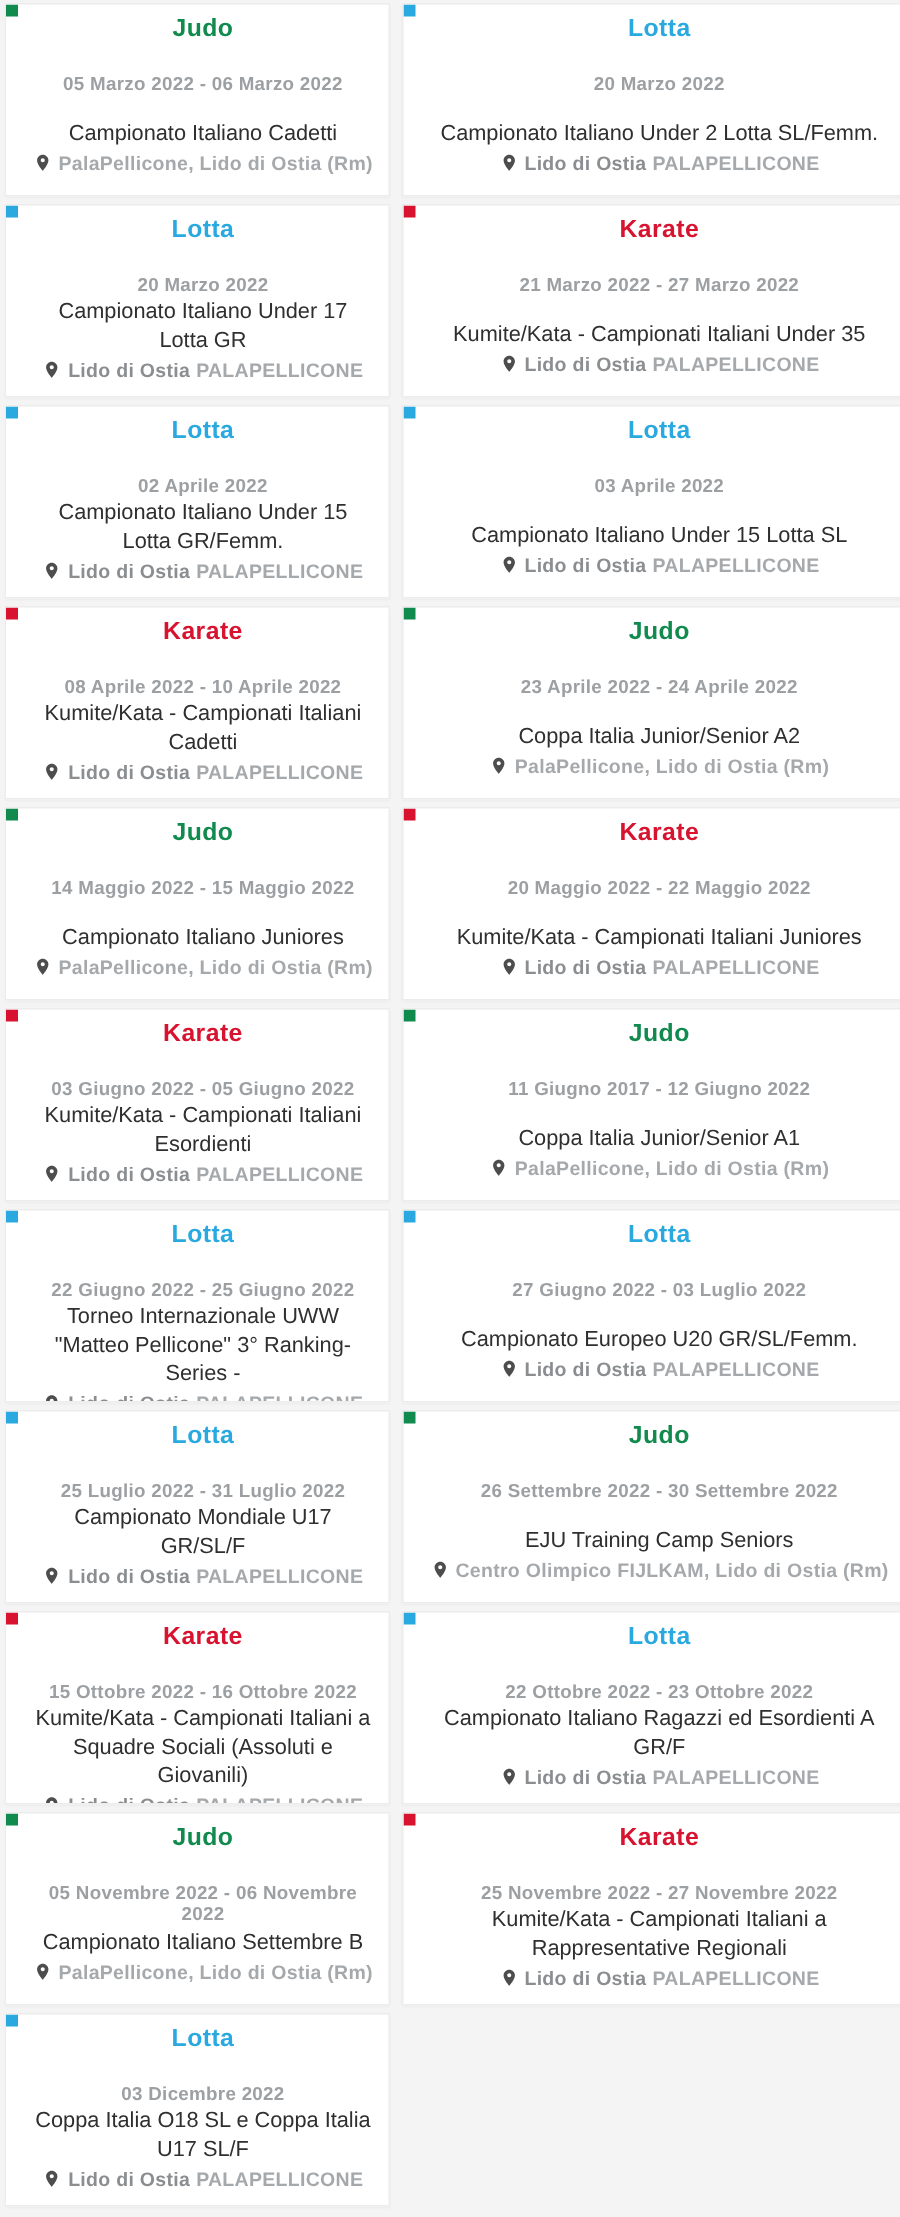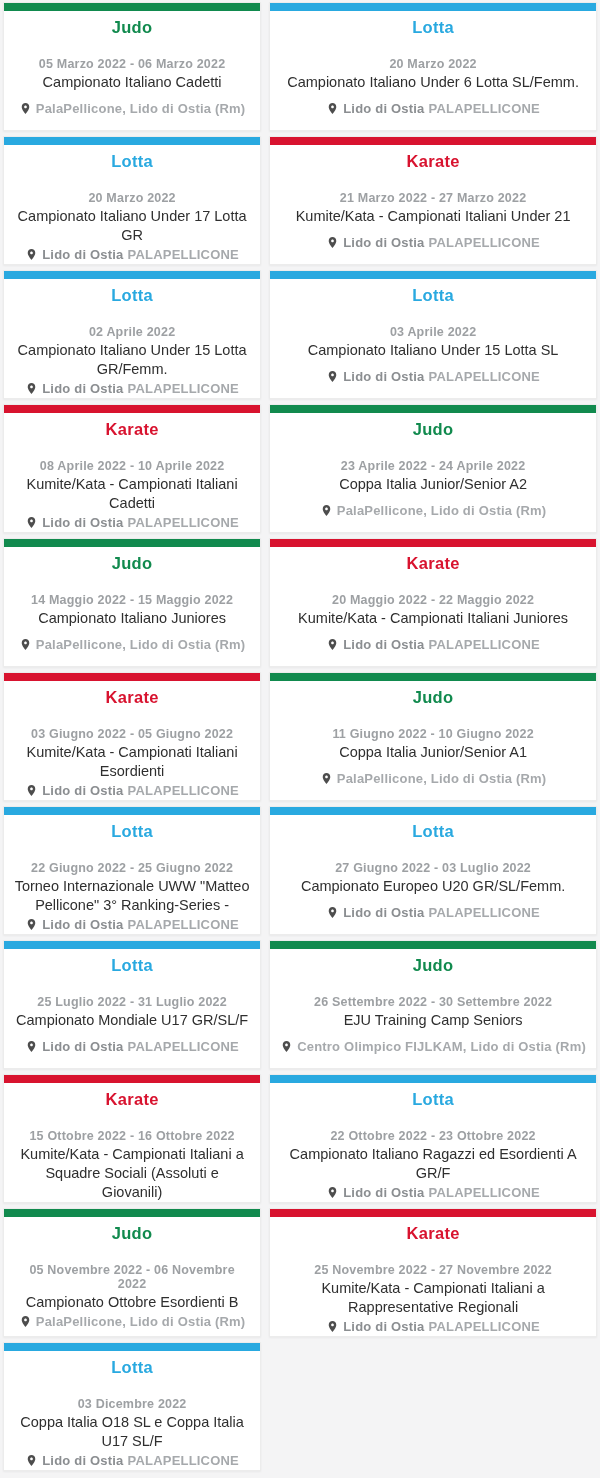--- a/index.html
+++ b/index.html
@@ -19,21 +19,21 @@
     display: flex;
     flex-direction: column;
     gap: 5px;
   }
   .card {
     background: #ffffff;
     height: 129px;
     border: 1px solid #ececec;
     box-shadow: 0 1px 2px rgba(0,0,0,0.05);
     display: flex;
-    flex-direction: column;
+    flex-direction: row;
     text-align: center;
     overflow: hidden;
     cursor: pointer;
   }
   .bar {
     height: 8px;
     width: 100%;
     flex: 0 0 8px;
   }
   .card-body {
@@ -51,21 +51,21 @@
   .date {
     font-size: 12.5px;
     font-weight: 600;
     color: #9da0a3;
     margin-top: 20px;
     letter-spacing: 0.2px;
   }
   .title-wrap {
     flex: 1;
     display: flex;
-    align-items: flex-start;
+    align-items: flex-end;
     justify-content: center;
     padding: 2px 0;
   }
   .title {
     font-size: 14.5px;
     font-weight: 400;
     color: #2f2f2f;
     line-height: 1.3;
   }
   .location {
@@ -267,21 +267,21 @@
       </div>
     </div>
   </article>
 
   <article class="card">
     <div class="bar" style="background: rgb(17, 138, 78);"></div>
     <div class="card-body">
       <h3 class="sport" style="color: rgb(17, 138, 78);">Judo</h3>
       <div class="date">05 Novembre 2022 - 06 Novembre 2022</div>
       <div class="title-wrap">
-        <h2 class="title">Campionato Ottobre Esordienti B</h2>
+        <h2 class="title">Campionato Italiano Settembre B</h2>
       </div>
       <div class="location">
         <span class="pin">
           <svg viewBox="0 0 24 24" aria-hidden="true">
                 <path d="M12 2C8.13 2 5 5.13 5 9c0 5.25 7 13 7 13s7-7.75 7-13c0-3.87-3.13-7-7-7zm0 9.5c-1.38 0-2.5-1.12-2.5-2.5s1.12-2.5 2.5-2.5 2.5 1.12 2.5 2.5-1.12 2.5-2.5 2.5z"></path>
               </svg>
         </span>
 
         <span class="loc-sub">PalaPellicone, Lido di Ostia (Rm)</span>
       </div>
@@ -308,41 +308,41 @@
     </div>
   </article>
 </div>
   <div class="col" id="col-1">
   <article class="card">
     <div class="bar" style="background: rgb(41, 169, 224);"></div>
     <div class="card-body">
       <h3 class="sport" style="color: rgb(41, 169, 224);">Lotta</h3>
       <div class="date">20 Marzo 2022</div>
       <div class="title-wrap">
-        <h2 class="title">Campionato Italiano Under 6 Lotta SL/Femm.</h2>
+        <h2 class="title">Campionato Italiano Under 2 Lotta SL/Femm.</h2>
       </div>
       <div class="location">
         <span class="pin">
           <svg viewBox="0 0 24 24" aria-hidden="true">
                 <path d="M12 2C8.13 2 5 5.13 5 9c0 5.25 7 13 7 13s7-7.75 7-13c0-3.87-3.13-7-7-7zm0 9.5c-1.38 0-2.5-1.12-2.5-2.5s1.12-2.5 2.5-2.5 2.5 1.12 2.5 2.5-1.12 2.5-2.5 2.5z"></path>
               </svg>
         </span>
         <span class="loc-main">Lido di Ostia</span>
         <span class="loc-sub">PALAPELLICONE</span>
       </div>
     </div>
   </article>
 
   <article class="card">
     <div class="bar" style="background: rgb(216, 19, 47);"></div>
     <div class="card-body">
       <h3 class="sport" style="color: rgb(216, 19, 47);">Karate</h3>
       <div class="date">21 Marzo 2022 - 27 Marzo 2022</div>
       <div class="title-wrap">
-        <h2 class="title">Kumite/Kata - Campionati Italiani Under 21</h2>
+        <h2 class="title">Kumite/Kata - Campionati Italiani Under 35</h2>
       </div>
       <div class="location">
         <span class="pin">
           <svg viewBox="0 0 24 24" aria-hidden="true">
                 <path d="M12 2C8.13 2 5 5.13 5 9c0 5.25 7 13 7 13s7-7.75 7-13c0-3.87-3.13-7-7-7zm0 9.5c-1.38 0-2.5-1.12-2.5-2.5s1.12-2.5 2.5-2.5 2.5 1.12 2.5 2.5-1.12 2.5-2.5 2.5z"></path>
               </svg>
         </span>
         <span class="loc-main">Lido di Ostia</span>
         <span class="loc-sub">PALAPELLICONE</span>
       </div>
@@ -406,21 +406,21 @@
         <span class="loc-main">Lido di Ostia</span>
         <span class="loc-sub">PALAPELLICONE</span>
       </div>
     </div>
   </article>
 
   <article class="card">
     <div class="bar" style="background: rgb(17, 138, 78);"></div>
     <div class="card-body">
       <h3 class="sport" style="color: rgb(17, 138, 78);">Judo</h3>
-      <div class="date">11 Giugno 2022 - 10 Giugno 2022</div>
+      <div class="date">11 Giugno 2017 - 12 Giugno 2022</div>
       <div class="title-wrap">
         <h2 class="title">Coppa Italia Junior/Senior A1</h2>
       </div>
       <div class="location">
         <span class="pin">
           <svg viewBox="0 0 24 24" aria-hidden="true">
                 <path d="M12 2C8.13 2 5 5.13 5 9c0 5.25 7 13 7 13s7-7.75 7-13c0-3.87-3.13-7-7-7zm0 9.5c-1.38 0-2.5-1.12-2.5-2.5s1.12-2.5 2.5-2.5 2.5 1.12 2.5 2.5-1.12 2.5-2.5 2.5z"></path>
               </svg>
         </span>
 

